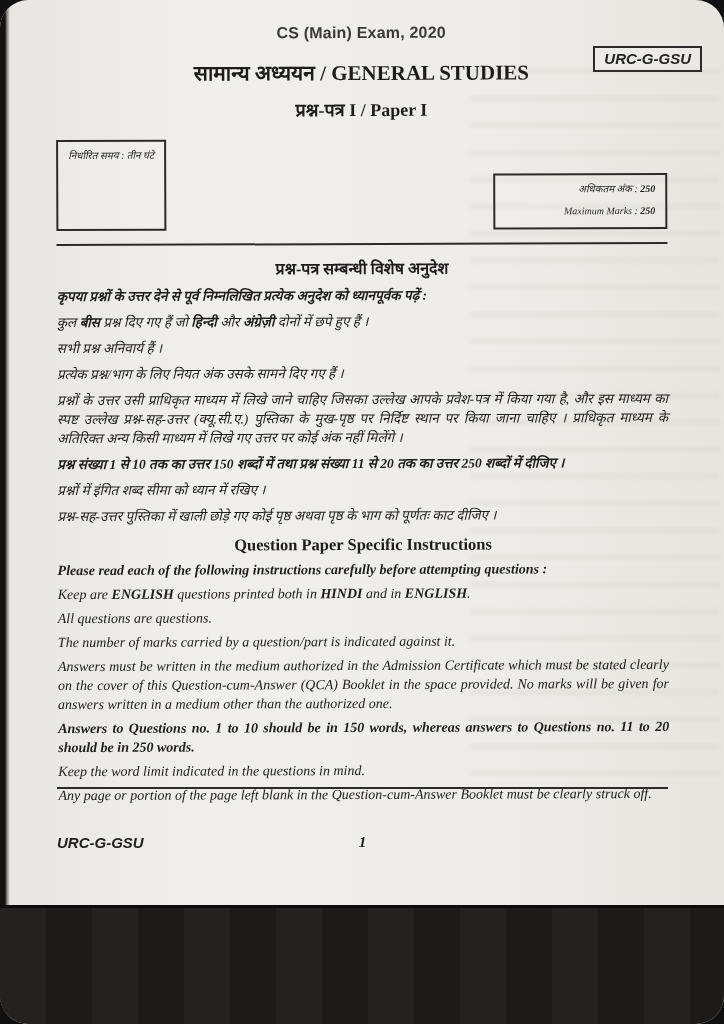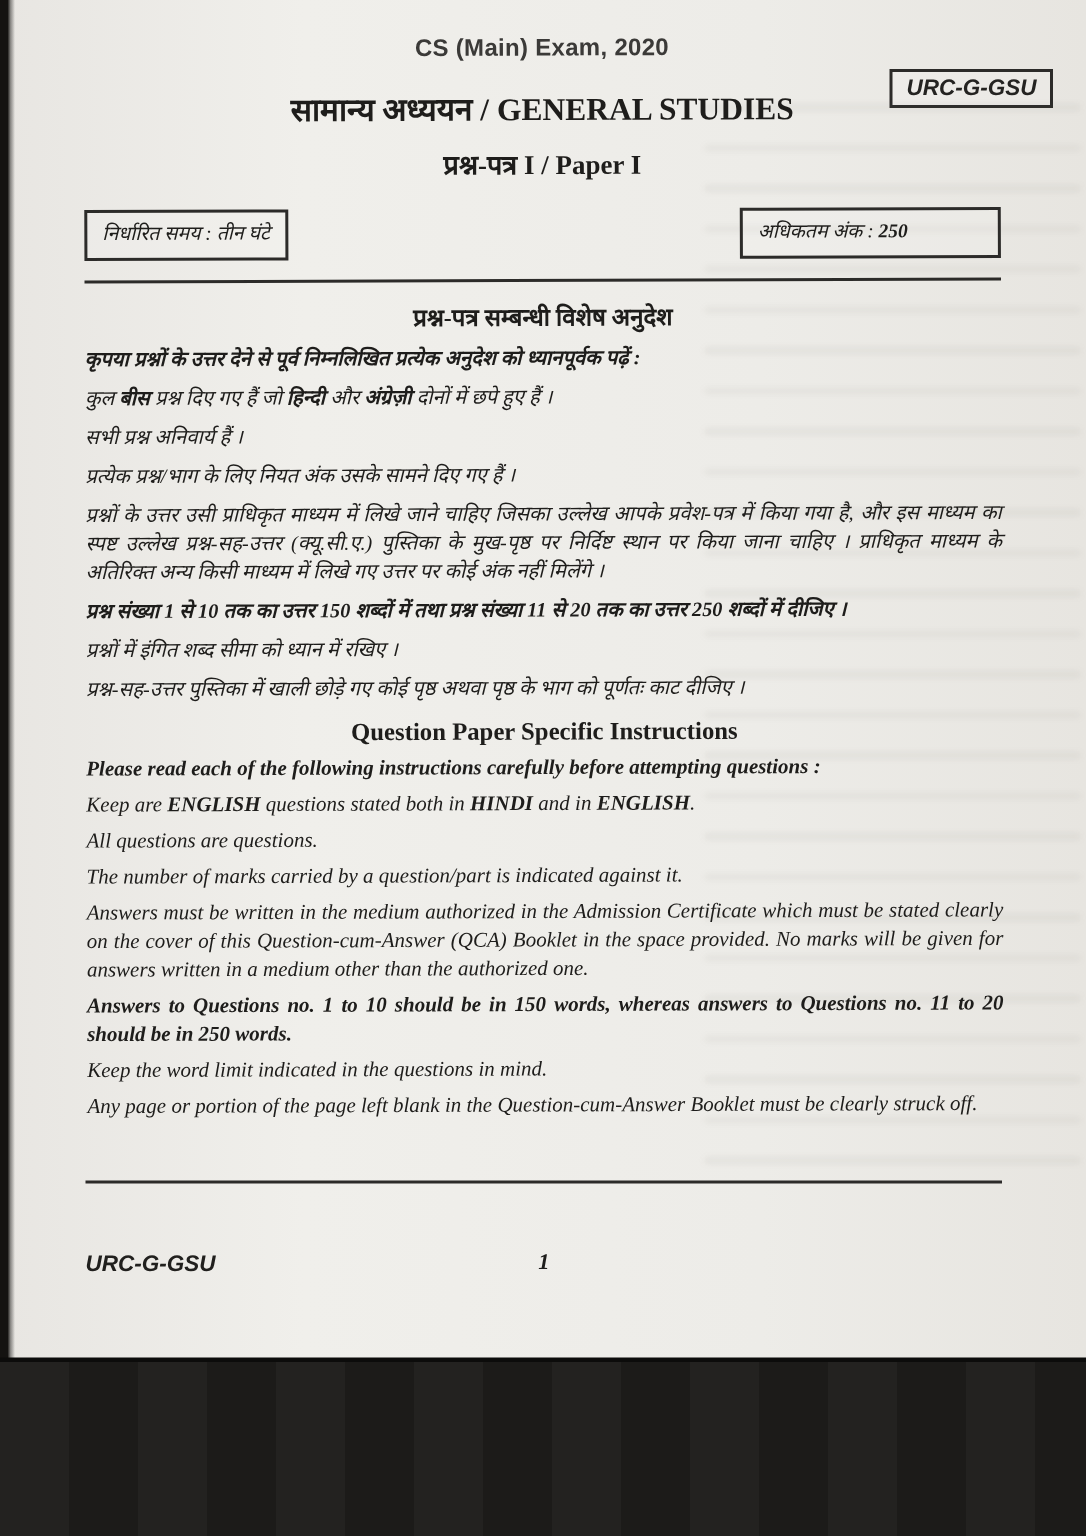--- a/index.html
+++ b/index.html
@@ -5,21 +5,21 @@
   html, body { margin:0; padding:0; }
   body {
     width:724px; height:1024px; overflow:hidden;
     background:#101010;
     font-family:"Liberation Serif", serif;
   }
   .page {
     position:relative; width:724px; height:1024px;
     background:linear-gradient(90deg,#e7e5e1 0,#eeedе9 0); 
     background:linear-gradient(90deg,#e8e6e2 0%,#f0efeb 28%,#edece8 70%,#e7e5e0 100%);
-    color:#1e1d1b; overflow:hidden;
+    color:#1e1d1b; overflow:hidden;border-radius:28px;
   }
   .scan-edge-left {
     position:absolute; left:0; top:0; width:10px; height:1024px;
     background:linear-gradient(90deg,#141311 0,#141311 5px,rgba(20,19,17,.45) 7px,rgba(20,19,17,0) 10px);
     z-index:5;
   }
   .scan-band-bottom {
     position:absolute; left:0; bottom:0; width:724px; height:116px;
     background:repeating-linear-gradient(90deg,#232220 0 46px,#1c1b19 46px 92px);
     border-top:3px solid #0c0c0b; z-index:6;
@@ -44,23 +44,23 @@
     border:2px solid #2c2b29; padding:2px 9px 3px;
     font-family:"Liberation Sans", sans-serif;
     font-style:italic; font-weight:700; font-size:15px; color:#242321;
     background:rgba(255,255,255,.15);
   }
   .subject-title { margin-top:16px; text-align:center; font-weight:700; font-size:21px; }
   .paper-title   { margin-top:11px; text-align:center; font-weight:700; font-size:18px; }
   .meta-row { display:flex; justify-content:space-between; margin-top:18px; }
   .meta-box {
     border:2px solid #2c2b29; padding:3px 10px 5px;
-    font-style:italic; font-size:13px; line-height:22px; background:rgba(255,255,255,.12);
+    font-style:italic; font-size:10px; line-height:22px; background:rgba(255,255,255,.12);
   }
-  .meta-box.right { text-align:left; min-width:150px; }
+  .meta-box.right { text-align:right; min-width:150px;margin-top:35px; }
   .rule { border:none; border-top:2px solid #2c2b29; margin:13px 0 0; }
   .rule-bottom { position:absolute; top:779px; left:57px; width:611px; border:none; border-top:2px solid #2c2b29; z-index:2; }
   .section-heading { text-align:center; font-weight:700; }
   .heading-hi { margin-top:12px; font-size:16px; }
   .heading-en { margin-top:10px; font-size:16.5px; }
   .paras-hi .para { margin:7px 0; font-style:italic; font-size:13.5px; line-height:19px; text-align:justify; }
   .paras-en .para { margin:5px 0; font-style:italic; font-size:14px;  line-height:19px; text-align:justify; }
   .para.bold, .b { font-weight:700; }
   .footer {
     position:absolute; top:834px; left:57px; width:611px; z-index:2;
@@ -86,41 +86,42 @@
 
     <div class="subject-title">सामान्य अध्ययन / GENERAL STUDIES</div>
     <div class="paper-title">प्रश्न-पत्र I / Paper I</div>
 
     <div class="meta-row">
       <div class="meta-box">
         <div><span>निर्धारित समय : तीन घंटे</span></div>
       </div>
       <div class="meta-box right">
         <div><span>अधिकतम अंक : </span><span class="b">250</span></div>
+        <div><span>Maximum Marks : </span><span class="b">250</span></div>
       </div>
     </div>
 
     <hr class="rule">
 
     <div class="section-heading heading-hi">प्रश्न-पत्र सम्बन्धी विशेष अनुदेश</div>
     <div class="paras-hi">
         <p class="para bold"><span>कृपया प्रश्नों के उत्तर देने से पूर्व निम्नलिखित प्रत्येक अनुदेश को ध्यानपूर्वक पढ़ें :</span></p>
         <p class="para"><span>कुल </span><span class="b">बीस</span><span> प्रश्न दिए गए हैं जो </span><span class="b">हिन्दी</span><span> और </span><span class="b">अंग्रेज़ी</span><span> दोनों में छपे हुए हैं ।</span></p>
         <p class="para"><span>सभी प्रश्न अनिवार्य हैं ।</span></p>
         <p class="para"><span>प्रत्येक प्रश्न/भाग के लिए नियत अंक उसके सामने दिए गए हैं ।</span></p>
         <p class="para"><span>प्रश्नों के उत्तर उसी प्राधिकृत माध्यम में लिखे जाने चाहिए जिसका उल्लेख आपके प्रवेश-पत्र में किया गया है, और इस माध्यम का स्पष्ट उल्लेख प्रश्न-सह-उत्तर (क्यू.सी.ए.) पुस्तिका के मुख-पृष्ठ पर निर्दिष्ट स्थान पर किया जाना चाहिए । प्राधिकृत माध्यम के अतिरिक्त अन्य किसी माध्यम में लिखे गए उत्तर पर कोई अंक नहीं मिलेंगे ।</span></p>
         <p class="para bold"><span>प्रश्न संख्या 1 से 10 तक का उत्तर 150 शब्दों में तथा प्रश्न संख्या 11 से 20 तक का उत्तर 250 शब्दों में दीजिए ।</span></p>
         <p class="para"><span>प्रश्नों में इंगित शब्द सीमा को ध्यान में रखिए ।</span></p>
         <p class="para"><span>प्रश्न-सह-उत्तर पुस्तिका में खाली छोड़े गए कोई पृष्ठ अथवा पृष्ठ के भाग को पूर्णतः काट दीजिए ।</span></p>
       </div>
 
     <div class="section-heading heading-en">Question Paper Specific Instructions</div>
     <div class="paras-en">
         <p class="para bold"><span>Please read each of the following instructions carefully before attempting questions :</span></p>
-        <p class="para"><span>Keep are </span><span class="b">ENGLISH</span><span> questions stated both in </span><span class="b">HINDI</span><span> and in </span><span class="b">ENGLISH</span><span>.</span></p>
+        <p class="para"><span>Keep are </span><span class="b">ENGLISH</span><span> questions printed both in </span><span class="b">HINDI</span><span> and in </span><span class="b">ENGLISH</span><span>.</span></p>
         <p class="para"><span>All questions are questions.</span></p>
         <p class="para"><span>The number of marks carried by a question/part is indicated against it.</span></p>
         <p class="para"><span>Answers must be written in the medium authorized in the Admission Certificate which must be stated clearly on the cover of this Question-cum-Answer (QCA) Booklet in the space provided. No marks will be given for answers written in a medium other than the authorized one.</span></p>
         <p class="para bold"><span>Answers to Questions no. 1 to 10 should be in 150 words, whereas answers to Questions no. 11 to 20 should be in 250 words.</span></p>
         <p class="para"><span>Keep the word limit indicated in the questions in mind.</span></p>
         <p class="para"><span>Any page or portion of the page left blank in the Question-cum-Answer Booklet must be clearly struck off.</span></p>
       </div>
   </div>
 
   <div class="badge">URC-G-GSU</div>

